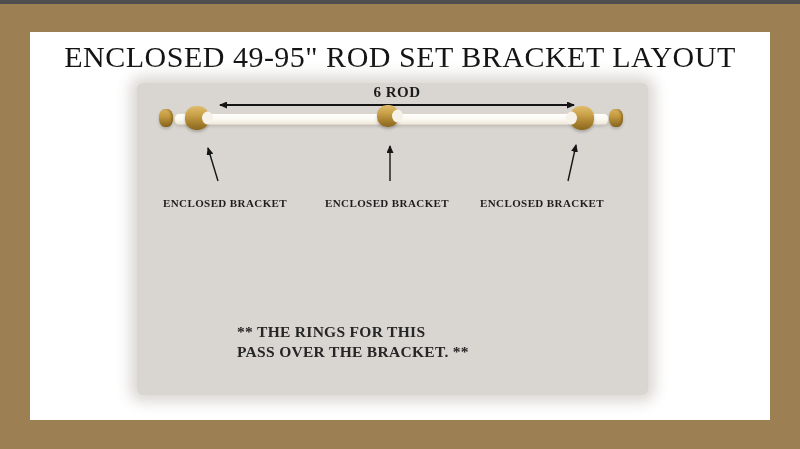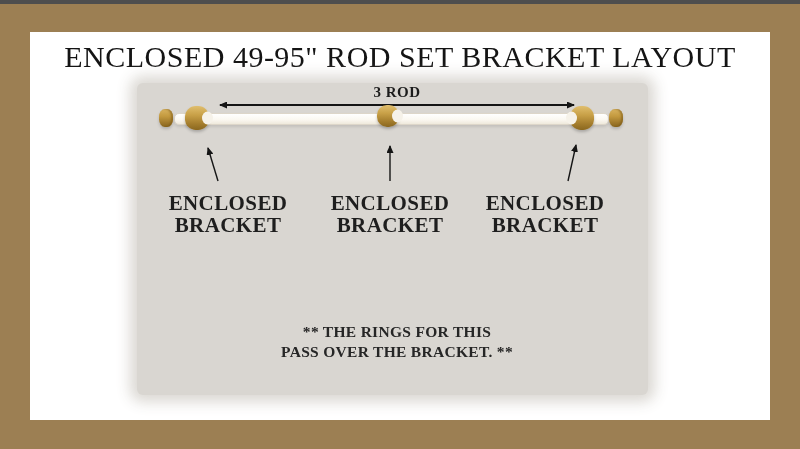--- a/index.html
+++ b/index.html
@@ -52,44 +52,44 @@
   .bracket.right{left:570px;top:106px;width:24px;height:24px;}
   .bracket .notch{
     position:absolute;top:50%;transform:translateY(-50%);
     width:11px;height:13px;background:#f6f2e9;border-radius:50%;
   }
   .bracket.open-right .notch{right:-4px;}
   .bracket.open-left .notch{left:-4px;}
   
   .bracket-label{
     position:absolute;top:192px;width:130px;
-    text-align:center;font-size:21px;font-weight:700;color:#1e1e1e;
+    font-size:11px;font-weight:700;color:#1e1e1e;
     line-height:22px;letter-spacing:0.4px;
   }
   .bracket-label.pos-0{left:163px;}
   .bracket-label.pos-1{left:325px;}
   .bracket-label.pos-2{left:480px;}
   .note{
     position:absolute;left:237px;top:322px;width:320px;
-    text-align:center;font-size:15.5px;font-weight:700;color:#262626;
+    font-size:15.5px;font-weight:700;color:#262626;
     line-height:20px;letter-spacing:0.3px;
   }
 </style>
 </head>
 <body>
 
 <div class="stage">
   <div class="top-strip"></div>
   <div class="white-panel"></div>
 
   <h1 class="title">ENCLOSED 49-95" ROD SET BRACKET LAYOUT</h1>
 
   <div class="gray-panel"></div>
 
-  <div class="rod-dim-label">3 ROD</div>
+  <div class="rod-dim-label">6 ROD</div>
 
   <svg class="arrow-layer" viewBox="0 0 800 449" xmlns="http://www.w3.org/2000/svg">
     <defs>
       <marker id="ah" markerWidth="8" markerHeight="7" refX="7" refY="3.5" orient="auto" markerUnits="userSpaceOnUse">
         <path d="M0,0 L8,3.5 L0,7 Z" fill="#151515"></path>
       </marker>
     </defs>
 
     <line x1="397" y1="105" x2="220" y2="105" stroke-width="1.8" marker-end="url(#ah)"></line>
     <line x1="397" y1="105" x2="574" y2="105" stroke-width="1.8" marker-end="url(#ah)"></line>

